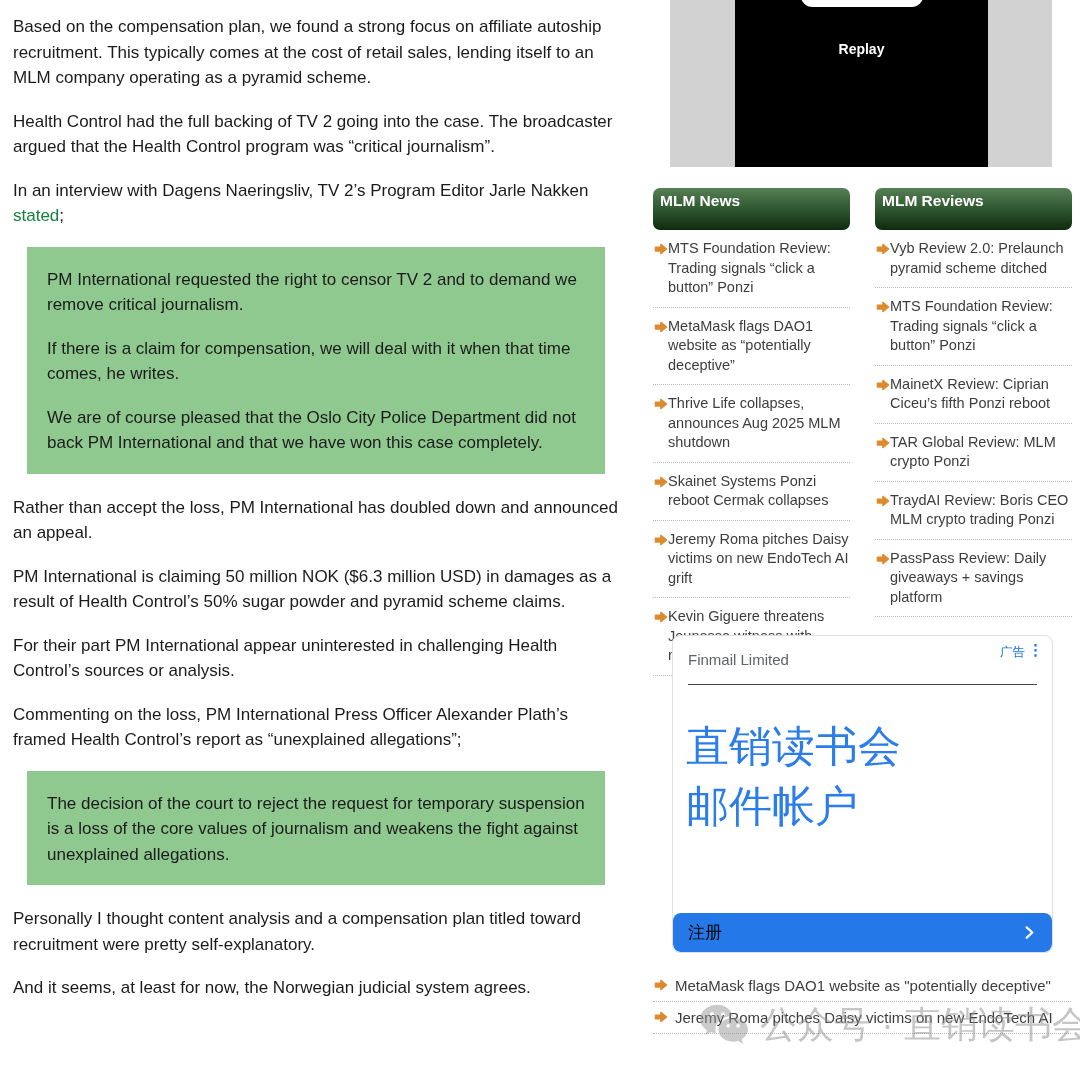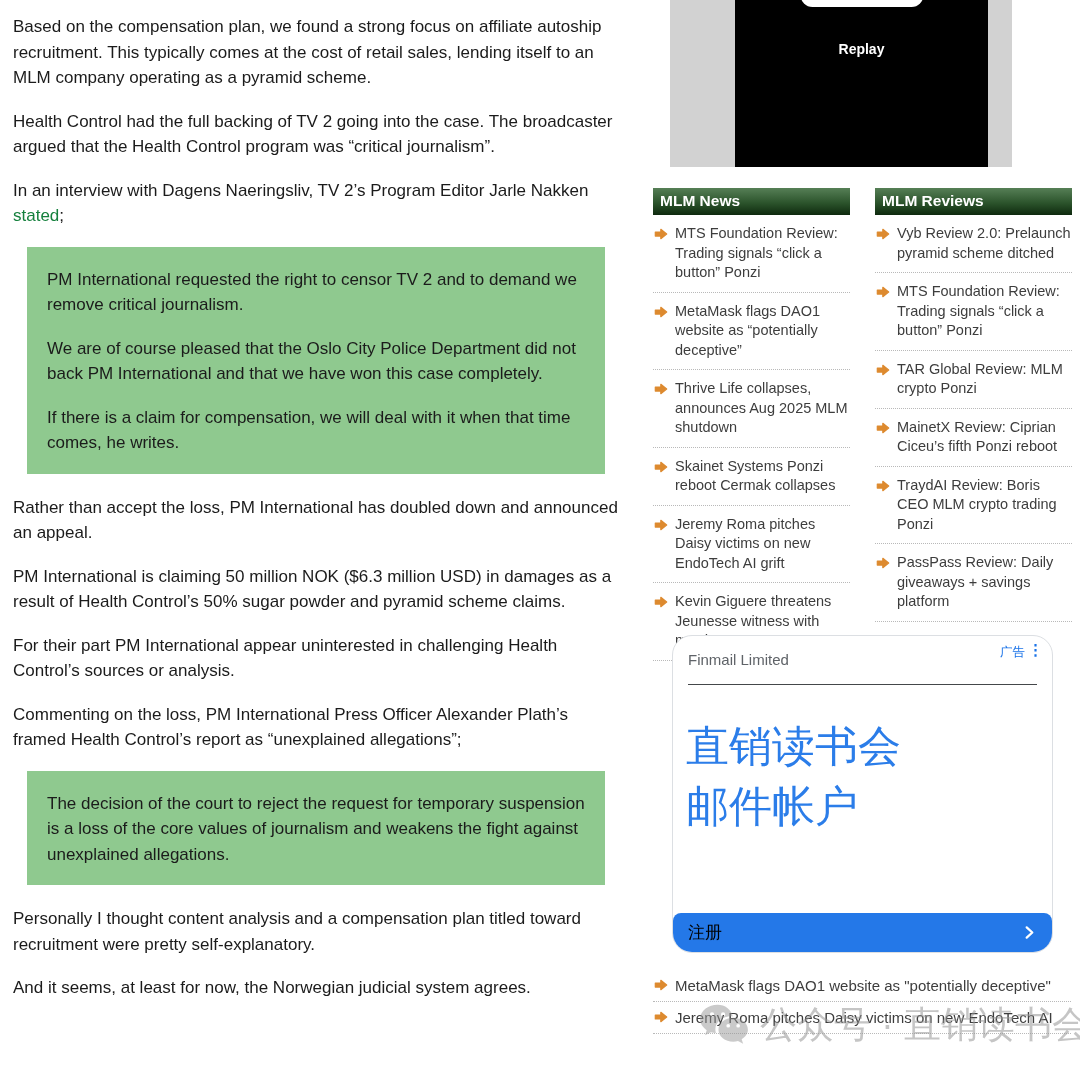--- a/index.html
+++ b/index.html
@@ -11,42 +11,42 @@
   .article p{font-size:17px;line-height:25.5px;color:#1b1b1b;margin:0 0 18px;}
   .article a.green-link{color:#15803d;cursor:pointer;}
   blockquote{margin:16px 14px 21px;background:#8fc98f;padding:20px 20px 18px;}
   blockquote p{color:#1d1d1d;}
   blockquote p:last-child{margin-bottom:0;}
 
   
   .sidebar{position:absolute;left:653px;top:0;width:418px;height:1073px;}
 
   
-  .video-frame{position:absolute;left:17px;top:0;width:342px;height:167px;background:#d2d2d2;}
+  .video-frame{position:absolute;left:17px;top:0;width:382px;height:167px;background:#d2d2d2;}
   .video-black{position:absolute;left:65px;top:0;width:253px;height:167px;background:#000;overflow:visible;}
   .video-pill{position:absolute;left:50%;transform:translateX(-50%);top:-17px;width:123px;height:24px;
               background:#fff;border-radius:12px;}
   .replay{position:absolute;top:41px;left:0;width:100%;text-align:center;color:#fff;
           font-weight:bold;font-size:14px;cursor:pointer;}
 
   
   .newscol{position:absolute;top:188px;width:197px;}
   .col-left{left:0;}
   .col-right{left:222px;}
   .sec-header{background:linear-gradient(#567f56,#2c542c 55%,#0e2a0e);color:#fff;font-weight:bold;
-              font-size:15.5px;padding:4px 7px 5px;}
+              font-size:15.5px;padding:4px 7px 20px;border-radius:7px;}
   .newscol ul,.mw ul{list-style:none;margin:0;padding:0;}
-  .newscol li{display:flex;gap:7px;padding:9px 1px;border-bottom:1px dotted #b9b9b9;cursor:pointer;}
+  .newscol li{display:flex;padding:9px 1px;border-bottom:1px dotted #b9b9b9;cursor:pointer;}
   .arrow{flex:0 0 14px;margin-top:3px;}
   .arrow svg{width:14px;height:14px;display:block;}
   .item-text{font-size:14.5px;line-height:19.5px;color:#3d3d3d;}
 
   
   .ad{position:absolute;left:19px;top:635px;width:379px;height:316px;background:#fff;
-      border:1px solid #dcdfe3;border-radius:20px;overflow:hidden;cursor:pointer;}
+      border:1px solid #dcdfe3;border-radius:8px;overflow:hidden;cursor:pointer;}
   .ad-ghost{position:absolute;left:120px;top:-40px;transform:rotate(90deg);transform-origin:center;
             font-size:150px;font-weight:bold;color:rgba(95,99,104,0.05);letter-spacing:14px;white-space:nowrap;}
   .ad-advertiser{position:absolute;top:15px;left:15px;font-size:15px;color:#5f6368;}
   .ad-badge{position:absolute;top:8px;right:27px;font-size:12.5px;color:#1a73e8;}
   .ad-dots{position:absolute;top:5px;right:9px;font-size:15px;color:#1a73e8;font-weight:bold;}
   .ad-rule{position:absolute;top:48px;left:15px;right:15px;border-top:1.5px solid #44474a;}
   .ad-headline{position:absolute;left:13px;top:80px;font-size:43px;line-height:60px;color:#2b7de9;}
   .ad-cta{position:absolute;left:0;right:0;bottom:0;height:39px;background:#2478e8;border-radius:8px;
           display:flex;align-items:center;justify-content:space-between;padding:0 15px;box-sizing:border-box;}
   .cta-label{color:#000000;font-size:17px;}
@@ -69,22 +69,22 @@
 
 <div class="page">
 
   <div class="article">
     <p>Based on the compensation plan, we found a strong focus on affiliate autoship recruitment. This typically comes at the cost of retail sales, lending itself to an MLM company operating as a pyramid scheme.</p>
     <p>Health Control had the full backing of TV 2 going into the case. The broadcaster argued that the Health Control program was “critical journalism”.</p>
     <p><span>In an interview with Dagens Naeringsliv, TV 2’s Program Editor Jarle Nakken </span><a class="green-link">stated</a><span>;</span></p>
 
     <blockquote>
       <p>PM International requested the right to censor TV 2 and to demand we remove critical journalism.</p>
+      <p>If there is a claim for compensation, we will deal with it when that time comes, he writes.</p>
       <p>We are of course pleased that the Oslo City Police Department did not back PM International and that we have won this case completely.</p>
-      <p>If there is a claim for compensation, we will deal with it when that time comes, he writes.</p>
     </blockquote>
 
     <p>Rather than accept the loss, PM International has doubled down and announced an appeal.</p>
     <p>PM International is claiming 50 million NOK ($6.3 million USD) in damages as a result of Health Control’s 50% sugar powder and pyramid scheme claims.</p>
     <p>For their part PM International appear uninterested in challenging Health Control’s sources or analysis.</p>
     <p>Commenting on the loss, PM International Press Officer Alexander Plath’s framed Health Control’s report as “unexplained allegations”;</p>
 
     <blockquote>
       <p>The decision of the court to reject the request for temporary suspension is a loss of the core values of journalism and weakens the fight against unexplained allegations.</p>
     </blockquote>
@@ -174,29 +174,29 @@
               </svg>
             </span>
           <span class="item-text">MTS Foundation Review: Trading signals “click a button” Ponzi</span>
           </li>
         <li>
           <span class="arrow">
               <svg viewBox="0 0 16 16">
                 <path d="M1.5 5.7h6.3V2.6L14.5 8l-6.7 5.4v-3.1H1.5z" fill="#dd8a2f" stroke="#dd8a2f" stroke-width="1.4" stroke-linejoin="round"></path>
               </svg>
             </span>
+          <span class="item-text">MainetX Review: Ciprian Ciceu’s fifth Ponzi reboot</span>
+          </li>
+        <li>
+          <span class="arrow">
+              <svg viewBox="0 0 16 16">
+                <path d="M1.5 5.7h6.3V2.6L14.5 8l-6.7 5.4v-3.1H1.5z" fill="#dd8a2f" stroke="#dd8a2f" stroke-width="1.4" stroke-linejoin="round"></path>
+              </svg>
+            </span>
           <span class="item-text">TAR Global Review: MLM crypto Ponzi</span>
-          </li>
-        <li>
-          <span class="arrow">
-              <svg viewBox="0 0 16 16">
-                <path d="M1.5 5.7h6.3V2.6L14.5 8l-6.7 5.4v-3.1H1.5z" fill="#dd8a2f" stroke="#dd8a2f" stroke-width="1.4" stroke-linejoin="round"></path>
-              </svg>
-            </span>
-          <span class="item-text">MainetX Review: Ciprian Ciceu’s fifth Ponzi reboot</span>
           </li>
         <li>
           <span class="arrow">
               <svg viewBox="0 0 16 16">
                 <path d="M1.5 5.7h6.3V2.6L14.5 8l-6.7 5.4v-3.1H1.5z" fill="#dd8a2f" stroke="#dd8a2f" stroke-width="1.4" stroke-linejoin="round"></path>
               </svg>
             </span>
           <span class="item-text">TraydAI Review: Boris CEO MLM crypto trading Ponzi</span>
           </li>
         <li>

